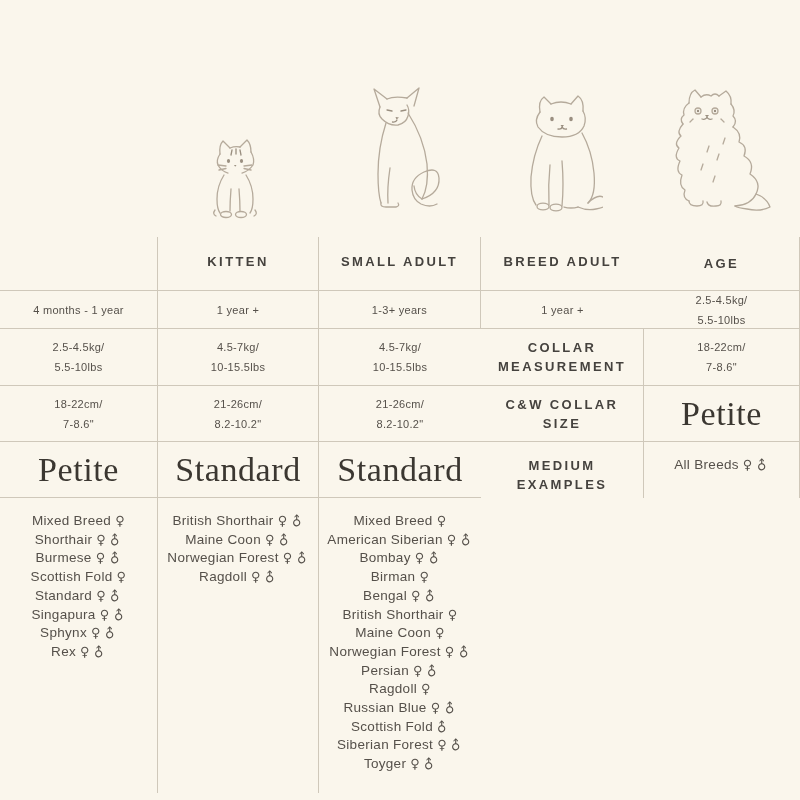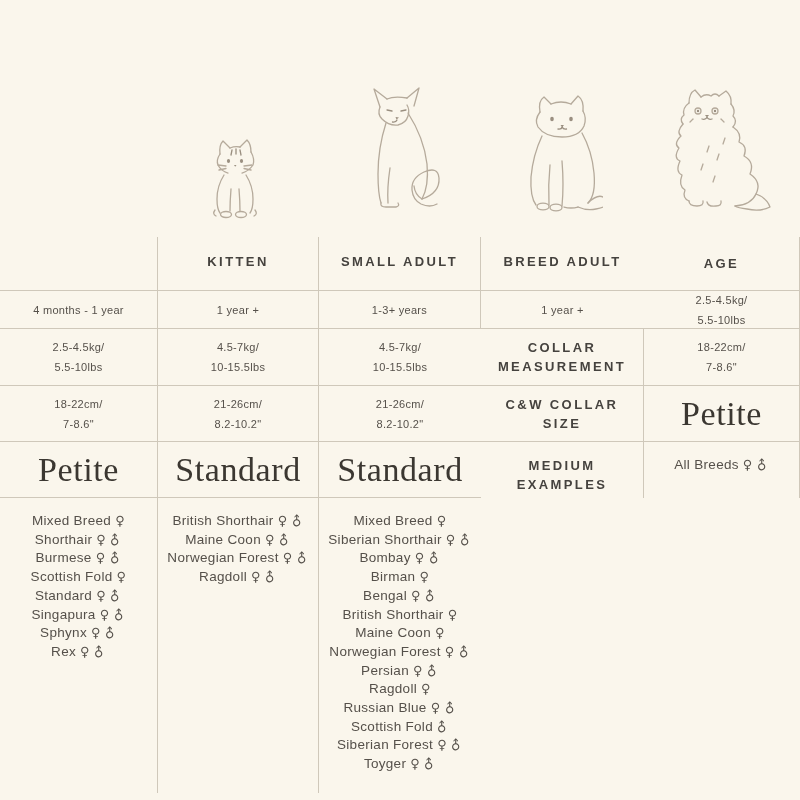--- a/index.html
+++ b/index.html
@@ -230,21 +230,21 @@
         <div class="line"><span>Rex</span> <span class="sexgroup"><span class="sym female">♀</span>&nbsp;<span class="sym male">♂</span></span></div>
       </div>
       <div class="cell value breeds">
         <div class="line"><span>British Shorthair</span> <span class="sexgroup"><span class="sym female">♀</span>&nbsp;<span class="sym male">♂</span></span></div>
         <div class="line"><span>Maine Coon</span> <span class="sexgroup"><span class="sym female">♀</span>&nbsp;<span class="sym male">♂</span></span></div>
         <div class="line"><span>Norwegian Forest</span> <span class="sexgroup"><span class="sym female">♀</span>&nbsp;<span class="sym male">♂</span></span></div>
         <div class="line"><span>Ragdoll</span> <span class="sexgroup"><span class="sym female">♀</span>&nbsp;<span class="sym male">♂</span></span></div>
       </div>
       <div class="cell value breeds lastcol">
         <div class="line"><span>Mixed Breed</span> <span class="sexgroup"><span class="sym female">♀</span></span></div>
-        <div class="line"><span>Siberian Shorthair</span> <span class="sexgroup"><span class="sym female">♀</span>&nbsp;<span class="sym male">♂</span></span></div>
+        <div class="line"><span>American Siberian</span> <span class="sexgroup"><span class="sym female">♀</span>&nbsp;<span class="sym male">♂</span></span></div>
         <div class="line"><span>Bombay</span> <span class="sexgroup"><span class="sym female">♀</span>&nbsp;<span class="sym male">♂</span></span></div>
         <div class="line"><span>Birman</span> <span class="sexgroup"><span class="sym female">♀</span></span></div>
         <div class="line"><span>Bengal</span> <span class="sexgroup"><span class="sym female">♀</span>&nbsp;<span class="sym male">♂</span></span></div>
         <div class="line"><span>British Shorthair</span> <span class="sexgroup"><span class="sym female">♀</span></span></div>
         <div class="line"><span>Maine Coon</span> <span class="sexgroup"><span class="sym female">♀</span></span></div>
         <div class="line"><span>Norwegian Forest</span> <span class="sexgroup"><span class="sym female">♀</span>&nbsp;<span class="sym male">♂</span></span></div>
         <div class="line"><span>Persian</span> <span class="sexgroup"><span class="sym female">♀</span>&nbsp;<span class="sym male">♂</span></span></div>
         <div class="line"><span>Ragdoll</span> <span class="sexgroup"><span class="sym female">♀</span></span></div>
         <div class="line"><span>Russian Blue</span> <span class="sexgroup"><span class="sym female">♀</span>&nbsp;<span class="sym male">♂</span></span></div>
         <div class="line"><span>Scottish Fold</span> <span class="sexgroup"><span class="sym male">♂</span></span></div>

